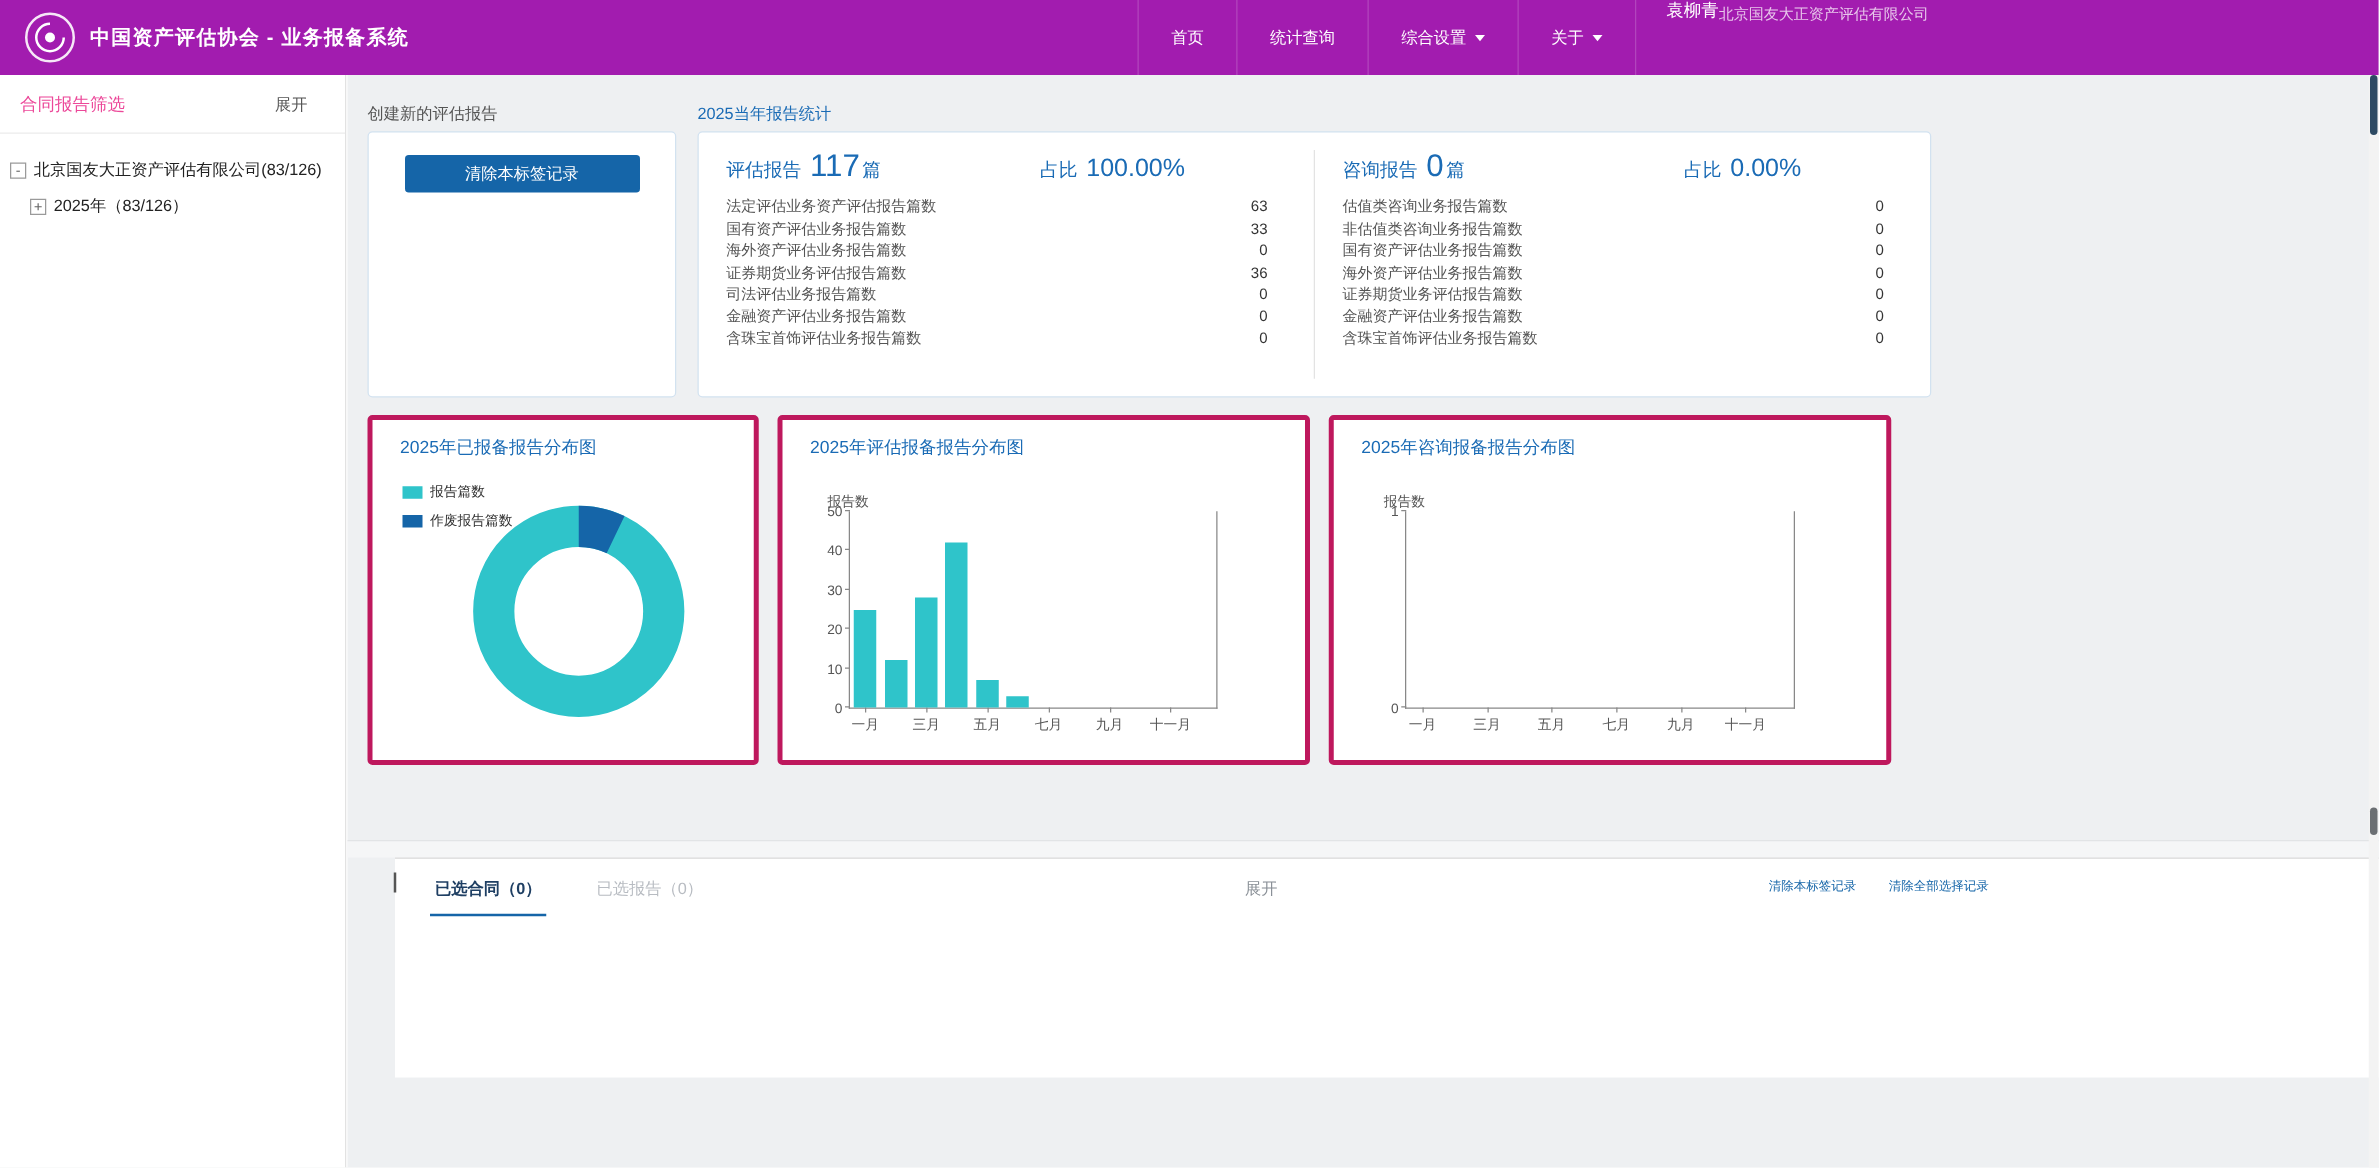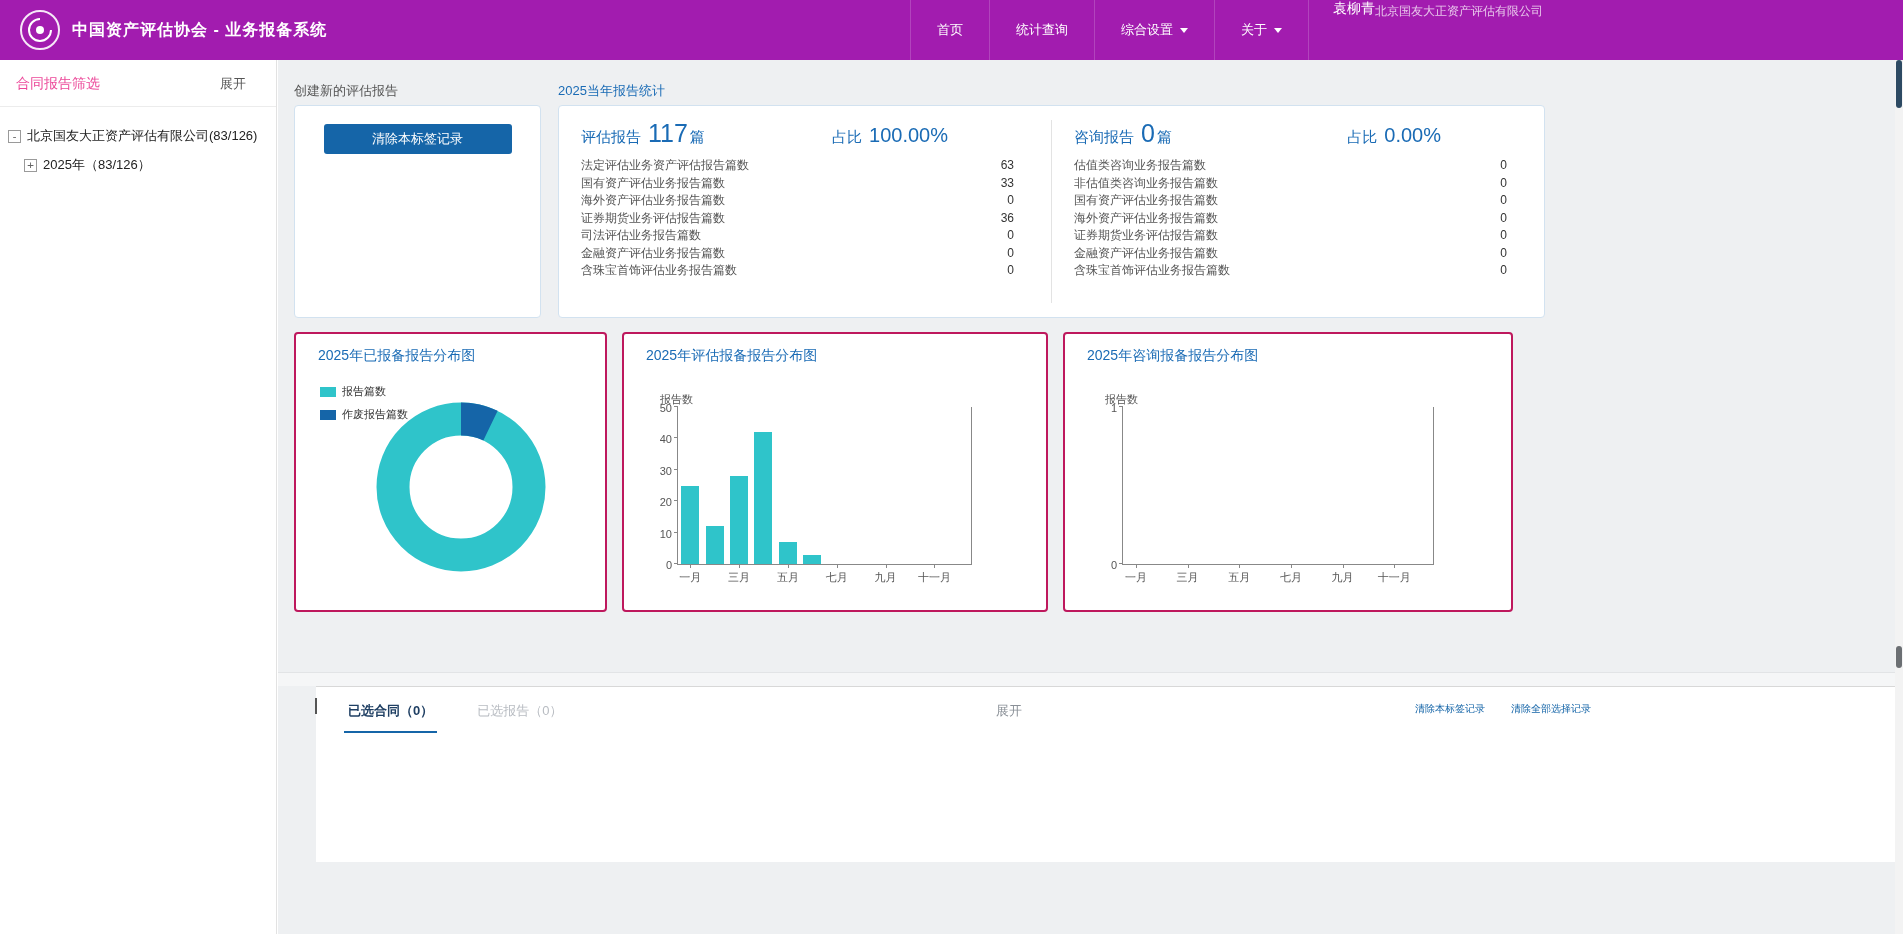--- a/index.html
+++ b/index.html
@@ -49,21 +49,21 @@
   .head-left, .head-right { display:flex; align-items:baseline; }
   .h-label { font-size:15px; }
   .h-count { font-size:25px; margin:0 2px 0 7px; }
   .h-unit { font-size:15px; }
   .ratio-label { font-size:15px; }
   .ratio-value { font-size:20px; margin-left:7px; }
   .stat-row { display:flex; justify-content:space-between; font-size:12px; line-height:17.5px; color:#555; }
   .stat-value { color:#333; }
 
   
-  .chart-card { position:absolute; top:272px; height:280px; background:#fff; border:2px solid #be185d; border-radius:4px; }
+  .chart-card { position:absolute; top:272px; height:280px; background:#fff; border:4px solid #be185d; border-radius:4px; }
   #chart-donut { left:16px; width:313px; }
   #chart-bar-eval { left:344px; width:426px; }
   #chart-bar-consult { left:785px; width:450px; }
   .chart-title { font-size:14px; color:#1a6bb5; padding:13px 0 0 22px; white-space:nowrap; }
   .legend { position:absolute; left:24px; top:50px; }
   .legend-item { display:flex; align-items:center; margin-bottom:8px; }
   .legend-swatch { width:16px; height:10px; margin-right:6px; flex:none; }
   .legend-label { font-size:11px; color:#333; white-space:nowrap; }
   .donut-wrap { position:absolute; left:80px; top:68px; width:170px; height:170px; }
   .ylabel { position:absolute; font-size:11px; color:#555; }

